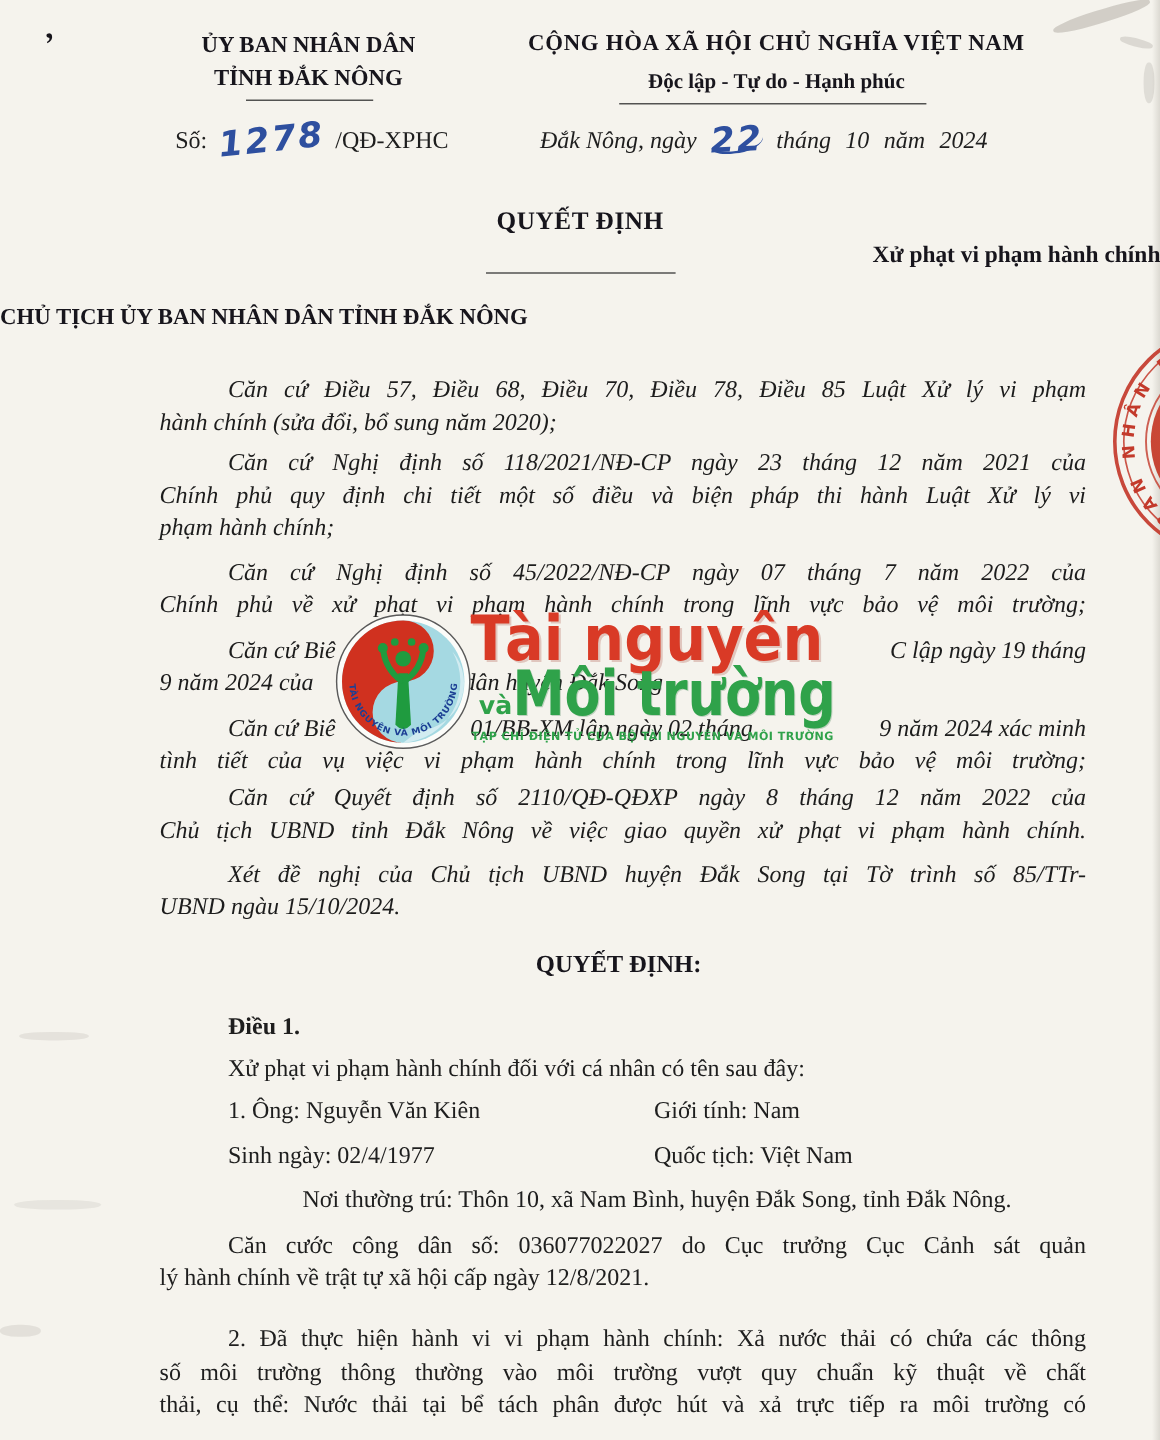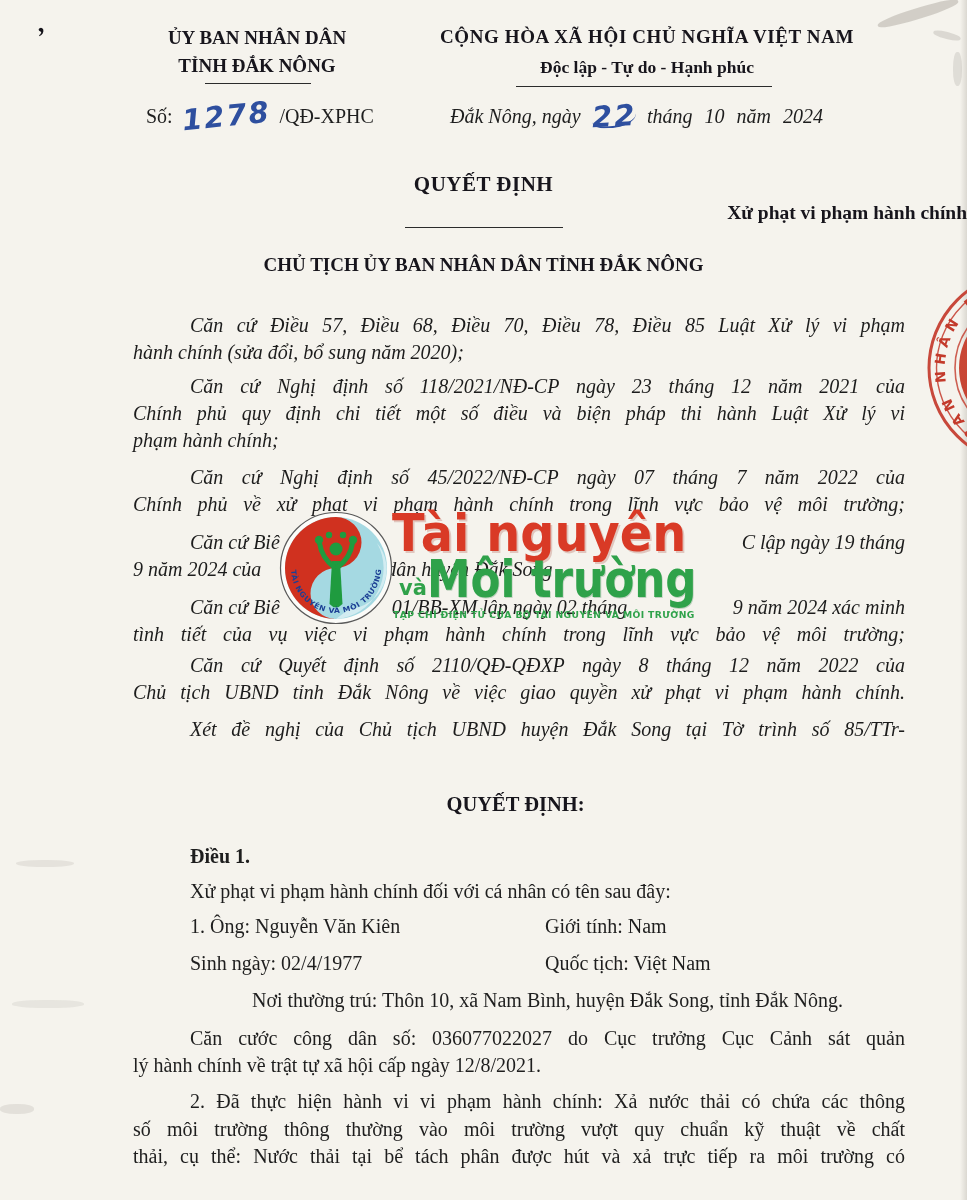--- a/index.html
+++ b/index.html
@@ -37,21 +37,21 @@
   .hand{font-family:"DejaVu Sans",sans-serif;font-style:italic;font-weight:bold;color:#2e4f9f;
     display:inline-block;font-size:29px;letter-spacing:2px;line-height:20px;position:relative;}
   .hand-no{transform:rotate(-6deg);margin:0 4px;top:3px;}
   .hand-day{transform:rotate(-3deg);margin:0 6px;top:3px;border-bottom:2px solid #2e4f9f;border-radius:0 0 60% 30%;}
 
   
   .title-block{position:absolute;left:0;top:172px;width:967px;text-align:center;color:#17151c;}
   .t-main{font-size:21px;font-weight:bold;letter-spacing:.5px;}
   .t-sub{font-size:19.5px;font-weight:bold;margin-top:5px;text-align:right;}
   .t-rule{width:158px;margin:3px auto 0;border-top:1.7px solid #2b2b2b;}
-  .issuer{position:absolute;left:0;top:254px;width:967px;text-align:center;
+  .issuer{position:absolute;left:0;top:254px;width:967px;text-align:left;
     font-weight:bold;font-size:19px;color:#17151c;}
 
   
   .preamble{position:absolute;left:133px;top:312px;width:772px;
     font-style:italic;font-size:20px;line-height:27px;color:#1c1c1c;}
   .preamble p{margin:0 0 7px 0;}
   .preamble p.gap10{margin-bottom:10px;} .preamble p.gap11{margin-bottom:11px;font-style:italic;} .preamble p.gap4{margin-bottom:4px;}
   .ind{text-indent:57px;}
   .j{text-align:justify;text-align-last:justify;}
   .frag{display:flex;white-space:nowrap;}
@@ -65,21 +65,21 @@
 
   
   .operative{position:absolute;left:133px;top:843px;width:772px;font-size:20px;line-height:27px;}
   .art{font-weight:bold;text-indent:57px;}
   .intro{margin-top:8px;text-indent:57px;}
   .prow{margin-top:8px;position:relative;text-indent:57px;}
   .prow.r2{margin-top:10px;}
   .prow .col2{position:absolute;left:412px;top:0;text-indent:0;}
   .addr{margin-top:10px;text-indent:57px;text-align:center;}
   .idp{margin-top:11px;}
-  .viol{margin-top:9px;line-height:27.5px;}
+  .viol{margin-top:24px;line-height:27.5px;}
 
   
   .wm{position:absolute;z-index:6;white-space:nowrap;font-family:"DejaVu Sans",sans-serif;font-weight:bold;}
   .wm-top{left:392px;top:503px;font-size:52px;color:#d93a26;transform:scaleX(.92);
     transform-origin:left top;text-shadow:2px 2px 0 rgba(150,40,25,.22);}
   .wm-va{left:399px;top:576px;font-size:21px;color:#2fa24a;}
   .wm-bottom{left:427px;top:549px;font-size:52px;color:#2fa24a;transform:scaleX(.84);
     transform-origin:left top;text-shadow:1px 1px 0 rgba(30,110,55,.25);}
   .wm-tagline{left:393px;top:609px;font-size:9.5px;color:#2fa24a;letter-spacing:.4px;
     transform:scaleX(.97);transform-origin:left top;}
@@ -162,20 +162,21 @@
         <span class="ml-auto">9 năm 2024 xác minh</span>
       </span>
       <span style="display:block" class="j">tình tiết của vụ việc vi phạm hành chính trong lĩnh vực bảo vệ môi trường;</span>
     </p>
     <p class="gap10">
       <span style="display:block" class="ind j">Căn cứ Quyết định số 2110/QĐ-QĐXP ngày 8 tháng 12 năm 2022 của</span>
       <span style="display:block" class="j">Chủ tịch UBND tỉnh Đắk Nông về việc giao quyền xử phạt vi phạm hành chính.</span>
     </p>
     <p>
       <span style="display:block" class="ind j">Xét đề nghị của Chủ tịch UBND huyện Đắk Song tại Tờ trình số 85/TTr-</span>
+      <span style="display:block">UBND ngàu 15/10/2024.</span>
     </p>
   </div>
 
   <div class="opheading">QUYẾT ĐỊNH:</div>
 
   <div class="operative">
     <div class="art">Điều 1.</div>
     <div class="intro">Xử phạt vi phạm hành chính đối với cá nhân có tên sau đây:</div>
     <div class="prow">
       <span>1. Ông: Nguyễn Văn Kiên</span>

